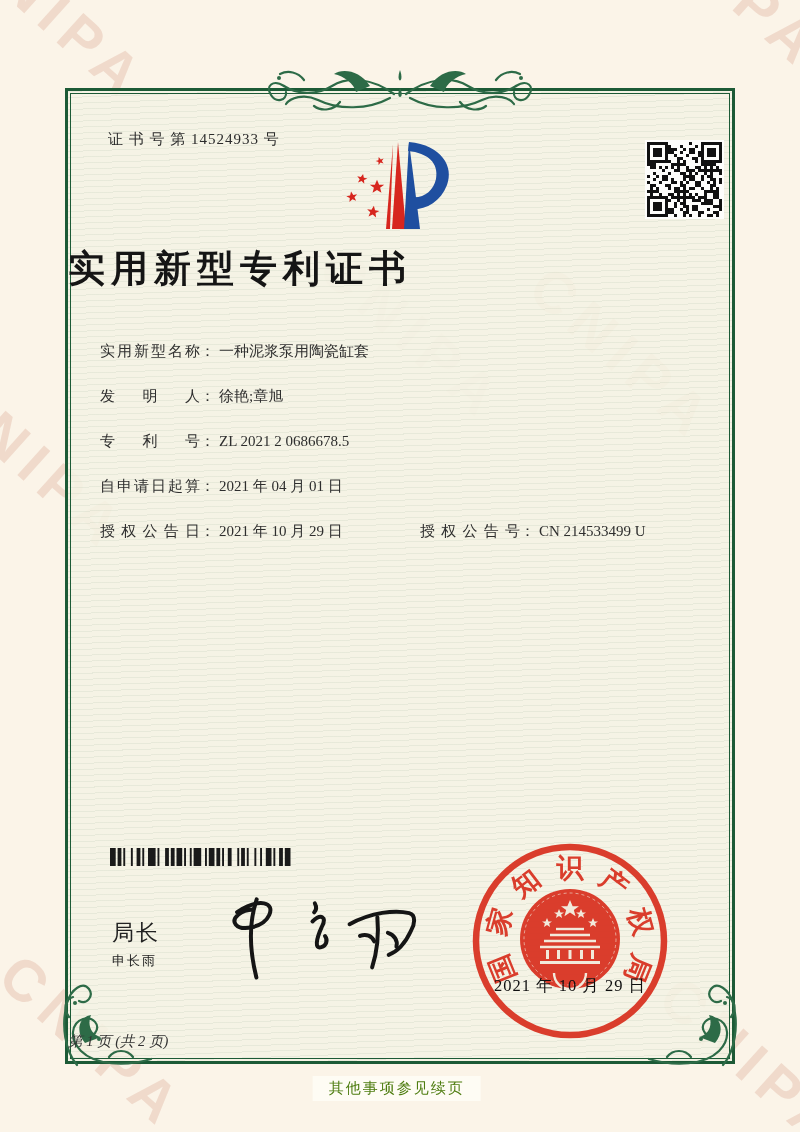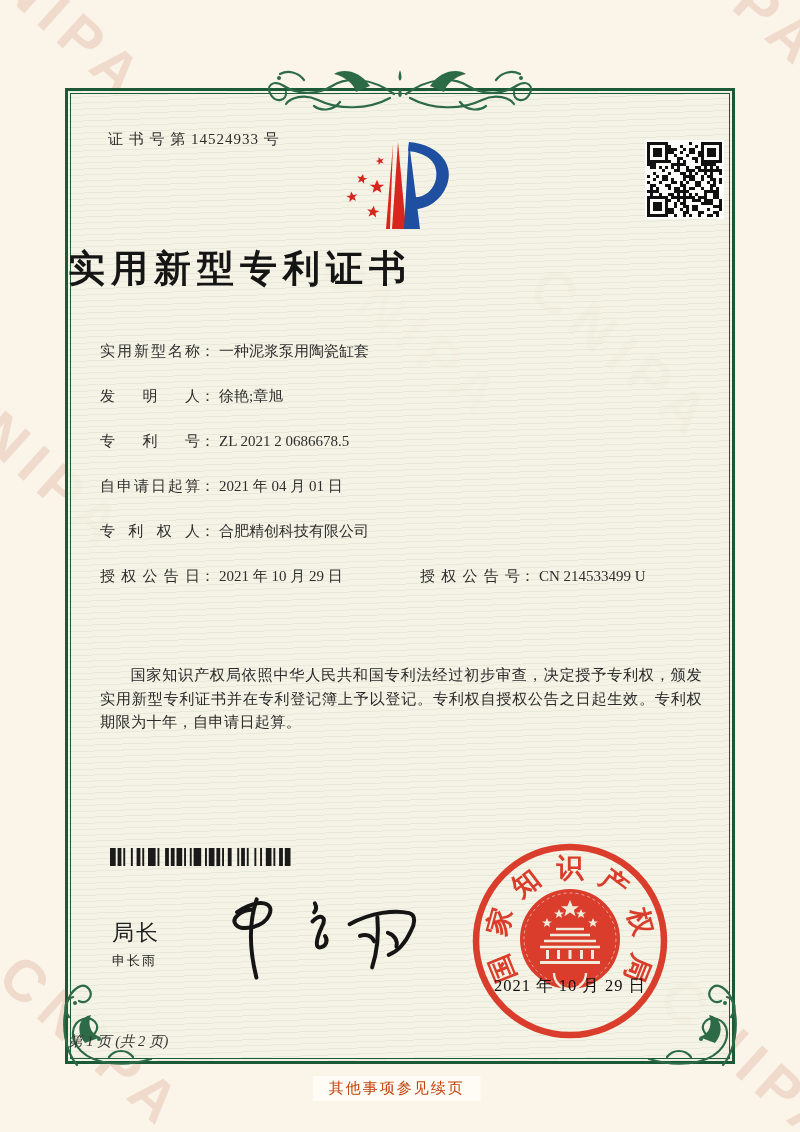--- a/index.html
+++ b/index.html
@@ -59,21 +59,21 @@
   .barcode{position:absolute;left:42px;top:757px;width:212px;height:18px;z-index:5;}
   .dir-role{position:absolute;left:44px;top:827px;font-size:22px;color:#222;letter-spacing:2px;z-index:5;}
   .dir-name{position:absolute;left:44px;top:861px;font-size:13px;color:#222;letter-spacing:2px;z-index:5;}
   .sig{position:absolute;left:148px;top:798px;z-index:6;transform:rotate(-2deg);}
   .seal{position:absolute;left:400px;top:748px;z-index:6;opacity:0.93;}
   .seal-date{position:absolute;left:392px;top:884px;width:220px;text-align:center;
     font-size:16.5px;color:#101010;letter-spacing:1px;z-index:7;}
   .pagenum{position:absolute;left:0;right:0;top:941px;text-align:left;font-size:14.5px;color:#333;z-index:5;font-style:italic;}
   .note{
     position:absolute;left:50%;top:1076px;transform:translateX(-52%);
-    background:#fefcf4;padding:3px 16px;font-size:15px;color:#c2410c;letter-spacing:2px;z-index:3;
+    background:#fefcf4;padding:3px 16px;font-size:15px;color:#4d7c0f;letter-spacing:2px;z-index:3;
   }
   svg .orn{stroke:#2d6b47;fill:none;stroke-width:2.2;stroke-linecap:round;}
   svg .ornf{fill:#2d6b47;stroke:none;}
 </style>
 </head>
 <body>
 
 <div id="wmlayer">
     <div class="wm w0">CNIPA</div>
     <div class="wm w1">CNIPA</div>
@@ -365,26 +365,24 @@
         <rect x="6" y="60" width="9" height="9" fill="#111"></rect>
       </svg></div>
 
   <div class="title">实用新型专利证书</div>
 
   <div class="fields" id="fields">
       <div class="frow"><span><span class="fl">实用新型名称</span><span class="fcolon">：</span><span class="fv">一种泥浆泵用陶瓷缸套</span></span></div>
       <div class="frow"><span><span class="fl">发明人</span><span class="fcolon">：</span><span class="fv">徐艳;章旭</span></span></div>
       <div class="frow"><span><span class="fl">专利号</span><span class="fcolon">：</span><span class="fv">ZL 2021 2 0686678.5</span></span></div>
       <div class="frow"><span><span class="fl">自申请日起算</span><span class="fcolon">：</span><span class="fv">2021 年 04 月 01 日</span></span></div>
-      <div class="frow"><span><span class="fl">专利权人</span><span class="fcolon">：</span><span class="fv">合肥精创科技有限公司</span></span></div>
       <div class="frow"><span class="grantL"><span class="fl">授权公告日</span><span class="fcolon">：</span><span class="fv">2021 年 10 月 29 日</span></span><span><span class="fl">授权公告号</span><span class="fcolon">：</span><span class="fv">CN 214533499 U</span></span></div>
     </div>
 
   <div class="paras">
-    <p>国家知识产权局依照中华人民共和国专利法经过初步审查，决定授予专利权，颁发实用新型专利证书并在专利登记簿上予以登记。专利权自授权公告之日起生效。专利权期限为十年，自申请日起算。</p>
   </div>
 
   <div class="barcode" id="barcode"><svg width="212" height="18" viewBox="0 0 212 18" xmlns="http://www.w3.org/2000/svg">
         <rect x="0.0" y="0" width="5.7" height="18" fill="#1a1a1a"></rect>
         <rect x="7.6" y="0" width="3.8" height="18" fill="#1a1a1a"></rect>
         <rect x="13.3" y="0" width="1.9" height="18" fill="#1a1a1a"></rect>
         <rect x="20.9" y="0" width="1.9" height="18" fill="#1a1a1a"></rect>
         <rect x="26.6" y="0" width="3.8" height="18" fill="#1a1a1a"></rect>
         <rect x="32.3" y="0" width="1.9" height="18" fill="#1a1a1a"></rect>
         <rect x="38.0" y="0" width="7.6" height="18" fill="#1a1a1a"></rect>

